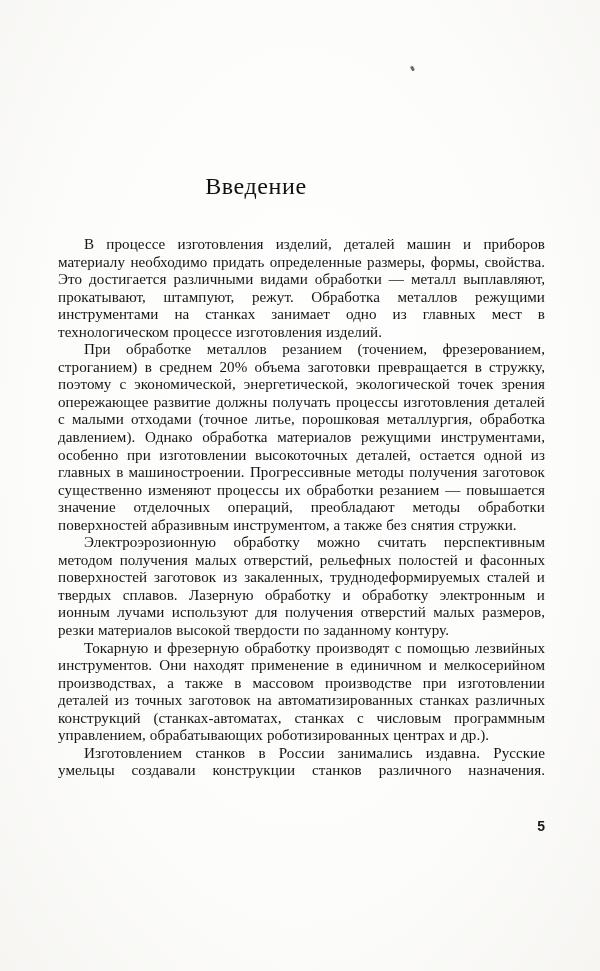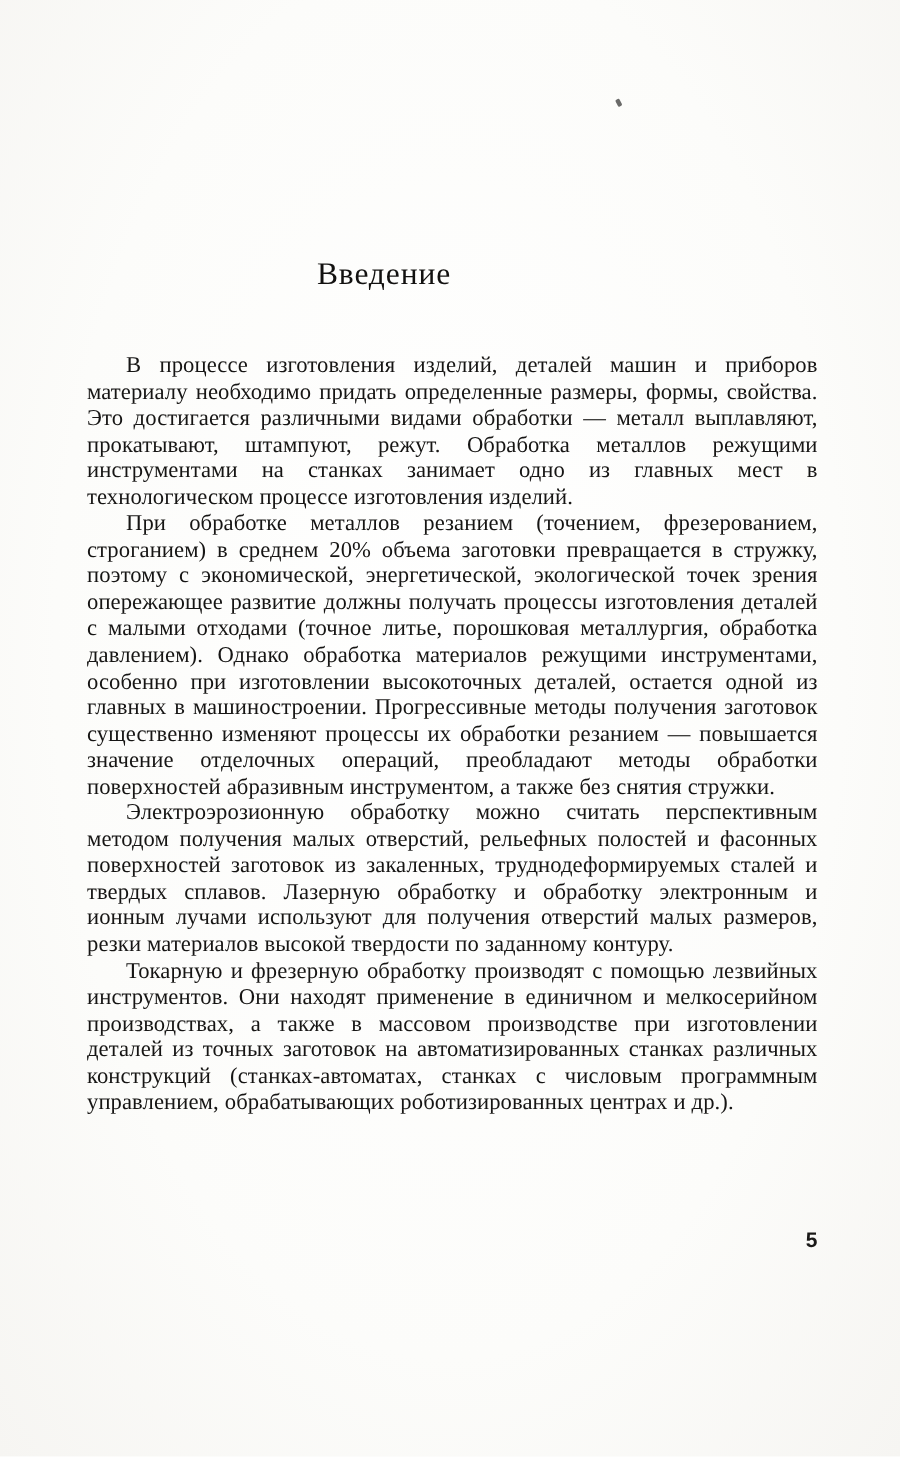--- a/index.html
+++ b/index.html
@@ -42,21 +42,21 @@
     opacity: .75;
     border-radius: 1px;
   }
 
   .title {
     position: absolute;
     left: 0;
     top: 158px;
     width: 512px;
     text-align: center;
-    font-size: 21px;
+    font-size: 24px;
     line-height: 1;
     letter-spacing: .6px;
     font-weight: 400;
     color: #121110;
   }
 
   .body-text {
     position: absolute;
     left: 58px;
     top: 236px;
@@ -101,17 +101,18 @@
 
   <div class="speck"></div>
 
   <h1 class="title">Введение</h1>
 
   <div class="body-text">
     <p class="para">В процессе изготовления изделий, деталей машин и приборов материалу необходимо придать определенные размеры, формы, свойства. Это достигается различными видами обработки — металл выплавляют, прокатывают, штампуют, режут. Обработка металлов режущими инструментами на станках занимает одно из главных мест в технологическом процессе изготовления изделий.</p>
     <p class="para">При обработке металлов резанием (точением, фрезерованием, строганием) в среднем 20% объема заготовки превращается в стружку, поэтому с экономической, энергетической, экологической точек зрения опережающее развитие должны получать процессы изготовления деталей с малыми отходами (точное литье, порошковая металлургия, обработка давлением). Однако обработка материалов режущими инструментами, особенно при изготовлении высокоточных деталей, остается одной из главных в машиностроении. Прогрессивные методы получения заготовок существенно изменяют процессы их обработки резанием — повышается значение отделочных операций, преобладают методы обработки поверхностей абразивным инструментом, а также без снятия стружки.</p>
     <p class="para">Электроэрозионную обработку можно считать перспективным методом получения малых отверстий, рельефных полостей и фасонных поверхностей заготовок из закаленных, труднодеформируемых сталей и твердых сплавов. Лазерную обработку и обработку электронным и ионным лучами используют для получения отверстий малых размеров, резки материалов высокой твердости по заданному контуру.</p>
     <p class="para">Токарную и фрезерную обработку производят с помощью лезвийных инструментов. Они находят применение в единичном и мелкосерийном производствах, а также в массовом производстве при изготовлении деталей из точных заготовок на автоматизированных станках различных конструкций (станках-автоматах, станках с числовым программным управлением, обрабатывающих роботизированных центрах и др.).</p>
+    <p class="para last">Изготовлением станков в России занимались издавна. Русские умельцы создавали конструкции станков различного назначения.</p>
   </div>
 
   <div class="folio">5</div>
 
 </div>
 
 </body></html>

